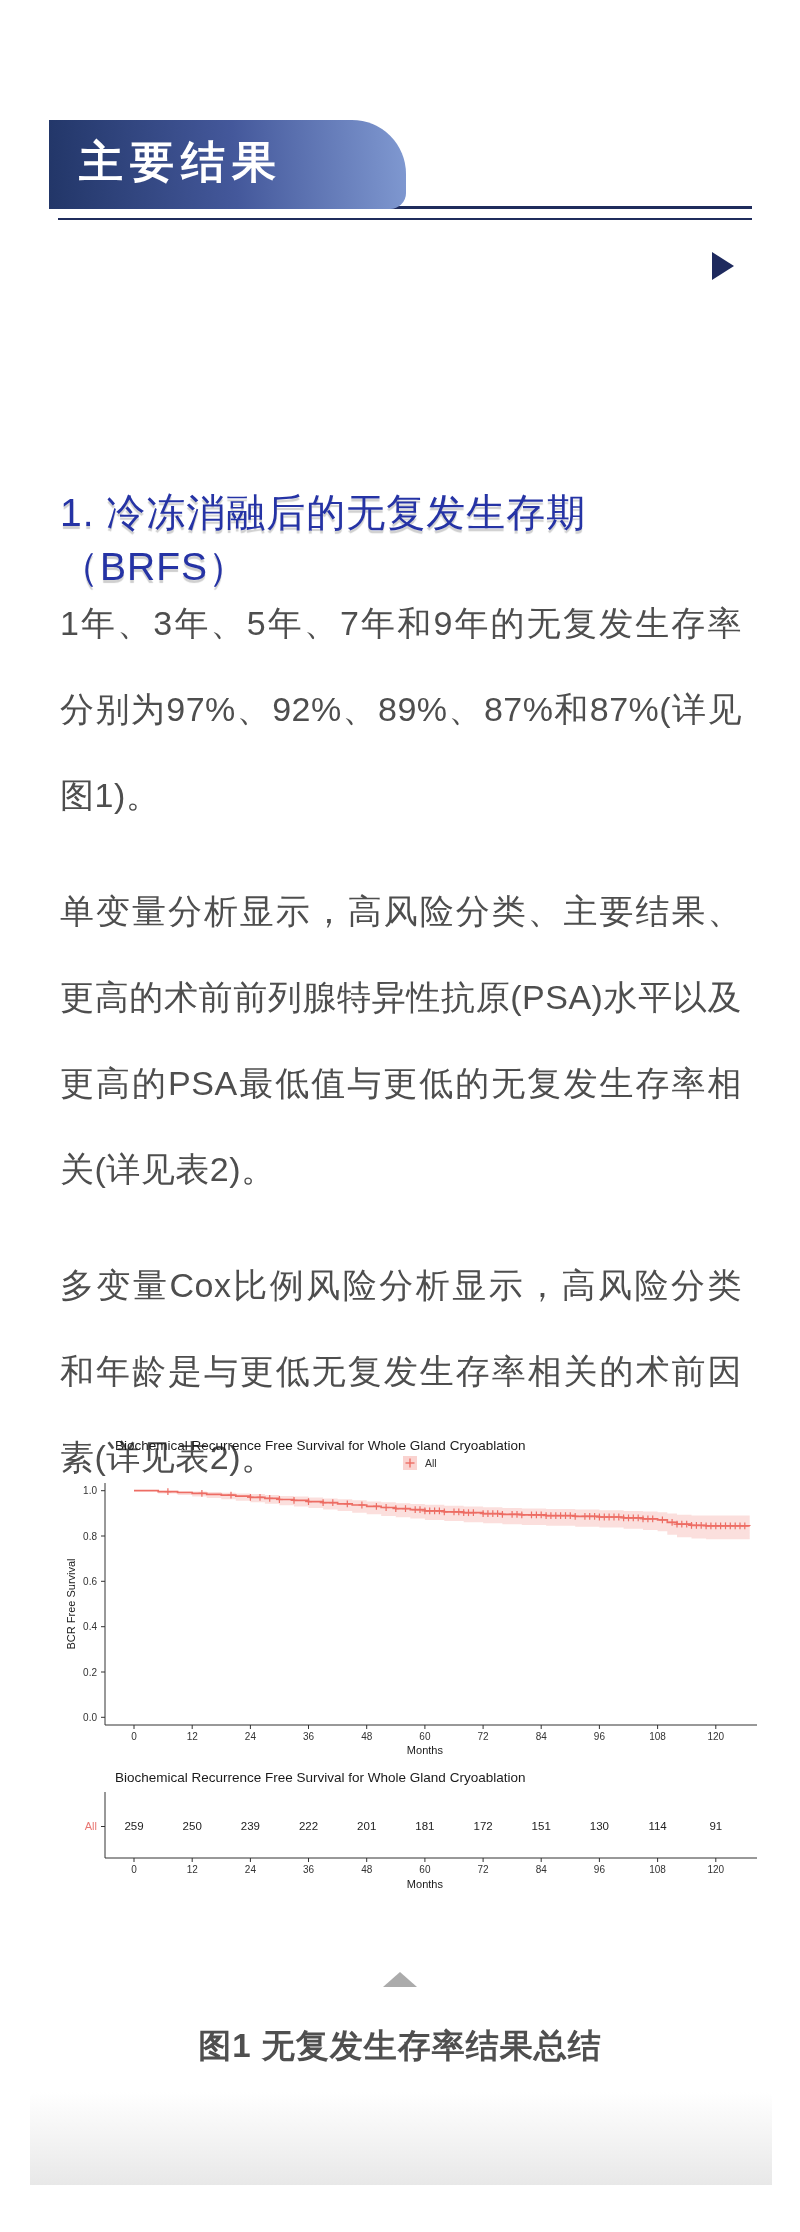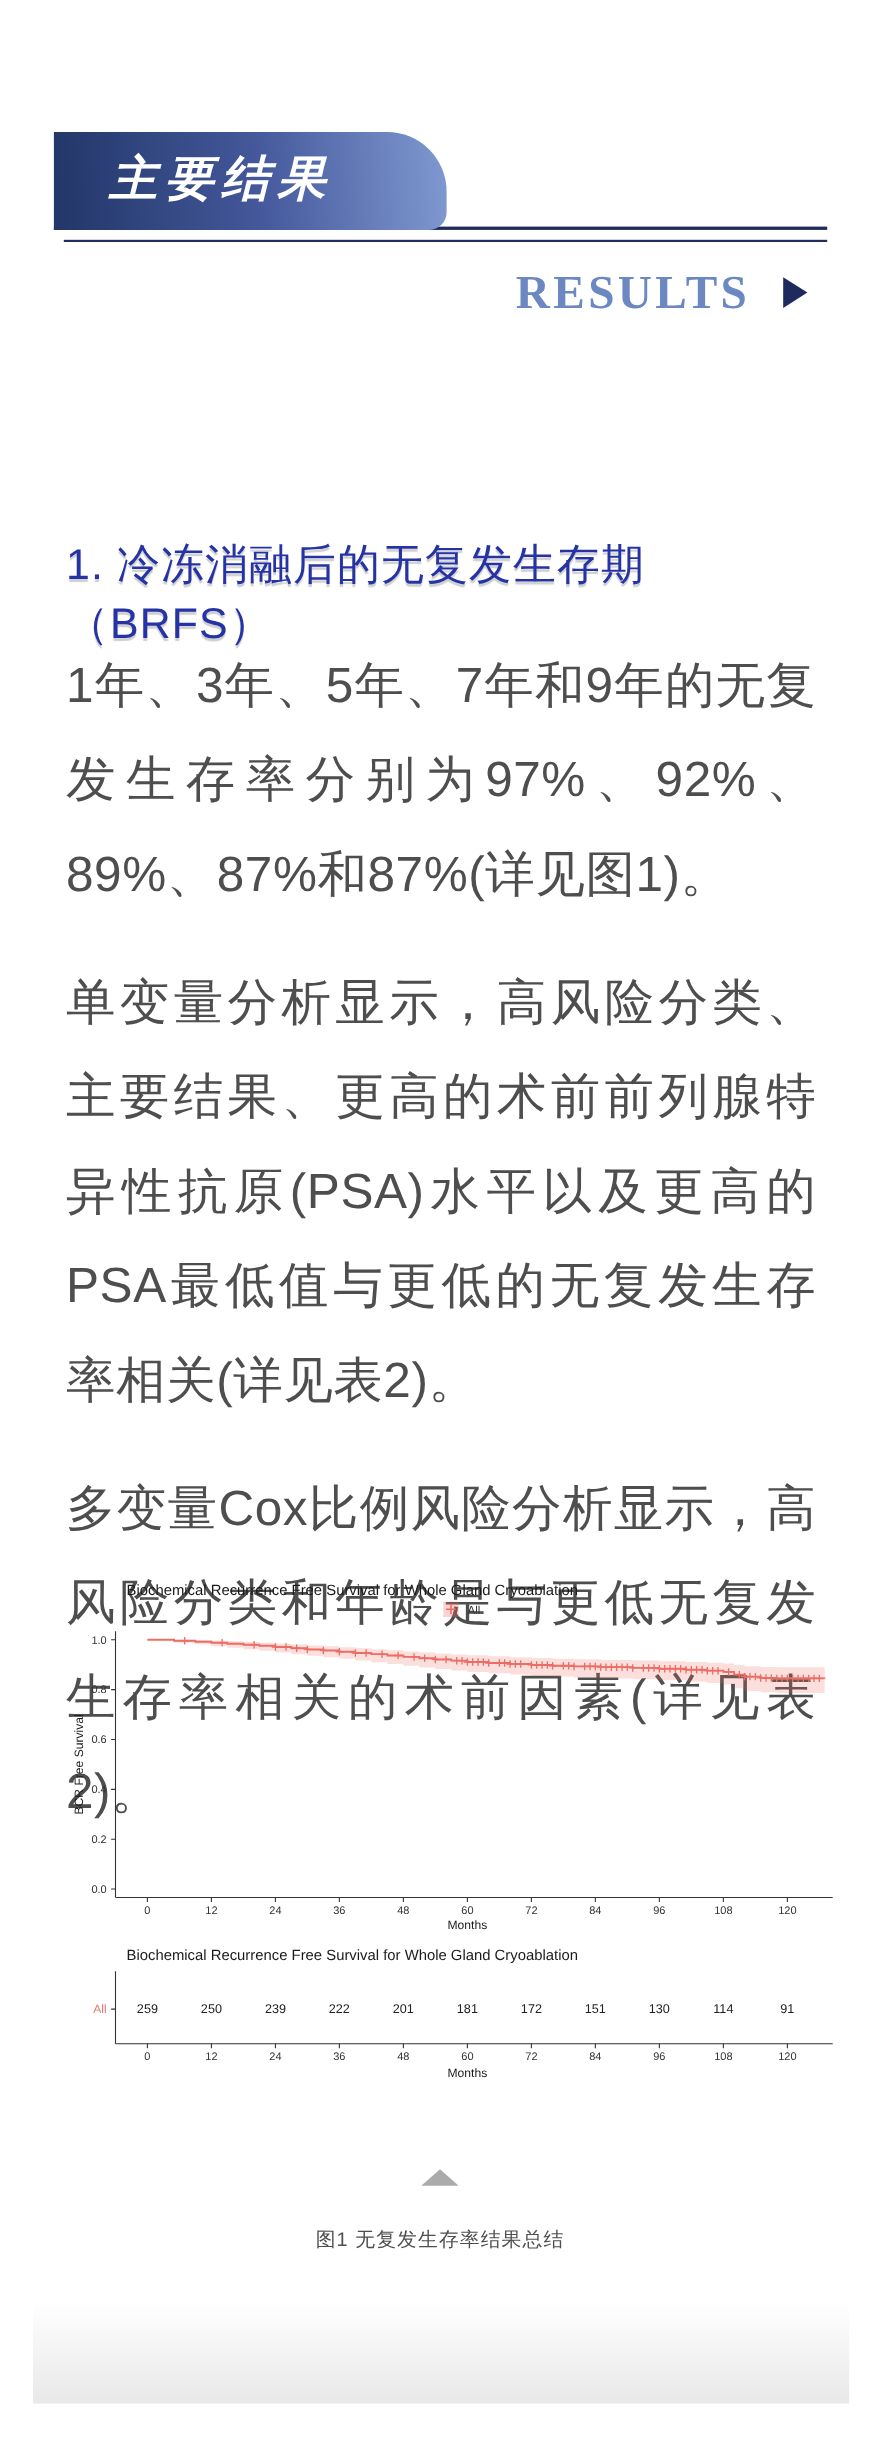--- a/index.html
+++ b/index.html
@@ -12,21 +12,21 @@
   .rule2{position:absolute;left:58px;top:218px;width:694px;height:2px;background:var(--rule);}
   .banner{
     position:absolute;left:49px;top:120px;width:357px;height:89px;z-index:2;
     background:linear-gradient(86deg,var(--banner-dark) 0%,var(--banner-mid) 52%,var(--banner-light) 100%);
     border-radius:0 54px 16px 0;
     display:flex;align-items:center;
   }
   .banner-title{
     font-family:"Liberation Serif","DejaVu Serif",serif;
     font-weight:bold;font-size:44px;color:#ffffff;letter-spacing:7px;
-    padding-left:50px;padding-bottom:4px;font-style:italic;
+    padding-left:30px;padding-bottom:4px;
   }
   
   .results-row{
     position:absolute;top:240px;left:0;right:66px;height:52px;
     display:flex;justify-content:flex-end;align-items:center;gap:30px;
   }
   .results-label{
     font-family:"Liberation Serif","DejaVu Serif",serif;
     font-weight:bold;font-size:43px;letter-spacing:3px;color:var(--results-text);
   }
@@ -36,40 +36,40 @@
   }
   
   .heading{
     position:absolute;left:60px;top:486px;width:700px;
     font-size:39px;font-weight:normal;color:var(--heading);letter-spacing:1px;
     text-shadow:0 3px 1px #cfcfcf;
   }
   
   .body-copy{position:absolute;left:60px;top:580px;width:682px;}
   .body-copy p{
-    margin:0 0 30px 0;font-size:45px;line-height:86px;color:var(--body-text);
+    margin:0 0 30px 0;font-size:34px;line-height:86px;color:var(--body-text);
     text-align:justify;letter-spacing:0.5px;
   }
   .body-copy p:last-child{margin-bottom:0;}
   
   .figure-wrap{position:absolute;left:55px;top:1398px;width:710px;height:510px;}
   .figure-wrap svg{display:block;}
   .figure-wrap svg text{font-family:"Liberation Sans","DejaVu Sans",sans-serif;}
   
   .collapse-triangle{
     position:absolute;left:0;right:0;top:1972px;display:flex;justify-content:center;
   }
   .collapse-triangle .tri{
     width:0;height:0;border-bottom:15px solid var(--triangle);
     border-left:17px solid transparent;border-right:17px solid transparent;
   }
   
   .caption{
     position:absolute;left:0;right:0;top:2024px;text-align:center;
-    font-size:18px;font-weight:normal;color:var(--caption);letter-spacing:1px;
+    font-size:33px;font-weight:bold;color:var(--caption);letter-spacing:1px;
   }
   
   .footer-fade{
     position:absolute;left:30px;top:2092px;width:742px;height:93px;
     background:linear-gradient(180deg,#ffffff 0%,var(--footer-to) 100%);
     border-radius:6px 6px 0 0;
   }
 </style>
 </head>
 <body>
@@ -77,21 +77,20 @@
 <div class="page">
 
   <div class="rule1"></div>
   <div class="rule2"></div>
 
   <div class="banner">
     <div class="banner-title">主要结果</div>
   </div>
 
   <div class="results-row">
-    <span class="results-label">RESULTS</span>
     <span class="results-arrow"></span>
   </div>
 
   <div class="heading">1. 冷冻消融后的无复发生存期（BRFS）</div>
 
   <div class="body-copy">
     <p>1年、3年、5年、7年和9年的无复发生存率分别为97%、92%、89%、87%和87%(详见图1)。</p>
     <p>单变量分析显示，高风险分类、主要结果、更高的术前前列腺特异性抗原(PSA)水平以及更高的PSA最低值与更低的无复发生存率相关(详见表2)。</p>
     <p>多变量Cox比例风险分析显示，高风险分类和年龄是与更低无复发生存率相关的术前因素(详见表2)。</p>
   </div>

